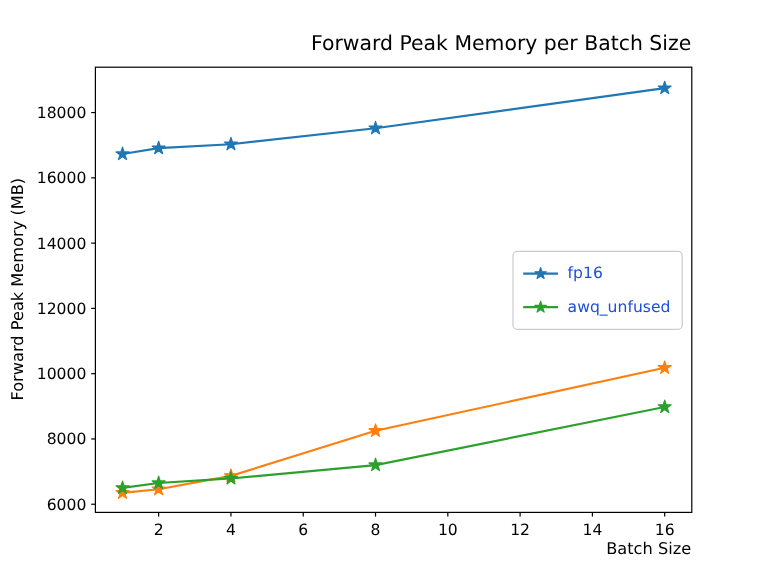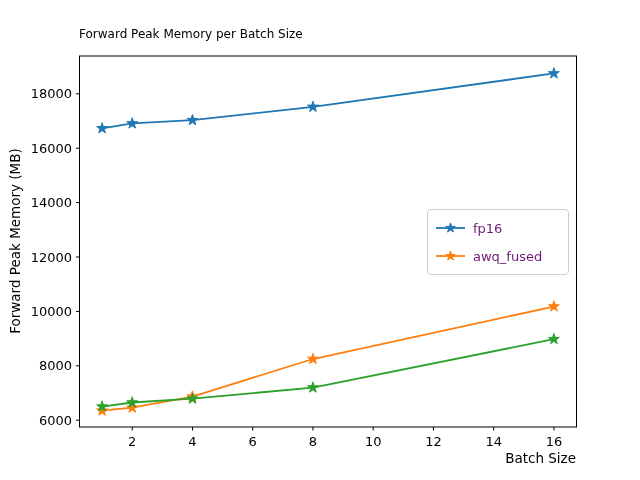--- a/index.html
+++ b/index.html
@@ -8,21 +8,21 @@
     width: 640px;
     height: 480px;
     background: #ffffff;
     font-family: "DejaVu Sans", sans-serif;
     overflow: hidden;
   }
   #chart-svg { position: absolute; left: 0; top: 0; }
   .fig-text { position: absolute; color: #000000; }
   #chart-title {
     left: 79px; top: 27px; width: 497px;
-    text-align: left; font-size: 12px;
+    text-align: right; font-size: 17px;
   }
   #x-axis-label {
     left: 79px; top: 450px; width: 497px;
     text-align: right; font-size: 13.5px;
   }
   #y-axis-label {
     left: 15px; top: 241px;
     transform: translate(-50%, -50%) rotate(-90deg);
     white-space: nowrap; font-size: 13.5px;
   }
@@ -33,21 +33,21 @@
     box-sizing: border-box;
     border: 1px solid #cccccc;
     border-radius: 4px;
     background: rgba(255,255,255,0.8);
     padding: 4px 8px 4px 7px;
     display: flex;
     flex-direction: column;
     justify-content: space-around;
   }
   .legend-row { display: flex; align-items: center; height: 18px; }
-  .legend-label { font-size: 13px; color: #701a75; margin-left: 7px; white-space: nowrap; }
+  .legend-label { font-size: 13px; color: #1d4ed8; margin-left: 7px; white-space: nowrap; }
   svg text { font-family: "DejaVu Sans", sans-serif; }
 </style>
 </head>
 <body>
 
 <div id="figure">
   <svg id="chart-svg" width="640" height="480">
       <polyline points="102.09,128.35 132.21,123.45 192.45,120.19 312.94,106.86 553.91,73.41" fill="none" stroke="#1f77b4" stroke-width="1.8"></polyline>
       <polygon points="102.09,122.65 103.37,126.59 107.51,126.59 104.16,129.02 105.44,132.96 102.09,130.53 98.74,132.96 100.02,129.02 96.67,126.59 100.81,126.59" fill="#1f77b4" stroke="#1f77b4" stroke-width="1" stroke-linejoin="round"></polygon>
       <polygon points="132.21,117.75 133.49,121.69 137.63,121.69 134.28,124.13 135.56,128.07 132.21,125.63 128.86,128.07 130.14,124.13 126.79,121.69 130.93,121.69" fill="#1f77b4" stroke="#1f77b4" stroke-width="1" stroke-linejoin="round"></polygon>
@@ -104,19 +104,19 @@
   <div id="legend">
       <div class="legend-row">
         <svg width="31" height="14">
           <line x1="1" y1="7" x2="30" y2="7" stroke="#1f77b4" stroke-width="1.8"></line>
           <polygon points="15.50,2.00 16.62,5.45 20.26,5.45 17.32,7.59 18.44,11.05 15.50,8.91 12.56,11.05 13.68,7.59 10.74,5.45 14.38,5.45" fill="#1f77b4" stroke="#1f77b4" stroke-linejoin="round"></polygon>
         </svg>
         <span class="legend-label">fp16</span>
       </div>
       <div class="legend-row">
         <svg width="31" height="14">
-          <line x1="1" y1="7" x2="30" y2="7" stroke="#ff7f0e" stroke-width="1.8"></line>
-          <polygon points="15.50,2.00 16.62,5.45 20.26,5.45 17.32,7.59 18.44,11.05 15.50,8.91 12.56,11.05 13.68,7.59 10.74,5.45 14.38,5.45" fill="#ff7f0e" stroke="#ff7f0e" stroke-linejoin="round"></polygon>
+          <line x1="1" y1="7" x2="30" y2="7" stroke="#2ca02c" stroke-width="1.8"></line>
+          <polygon points="15.50,2.00 16.62,5.45 20.26,5.45 17.32,7.59 18.44,11.05 15.50,8.91 12.56,11.05 13.68,7.59 10.74,5.45 14.38,5.45" fill="#2ca02c" stroke="#2ca02c" stroke-linejoin="round"></polygon>
         </svg>
-        <span class="legend-label">awq_fused</span>
+        <span class="legend-label">awq_unfused</span>
       </div>
     </div>
 </div>
 
 </body></html>

